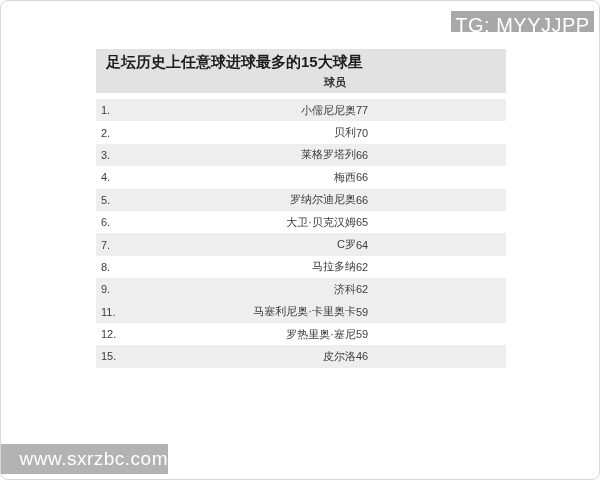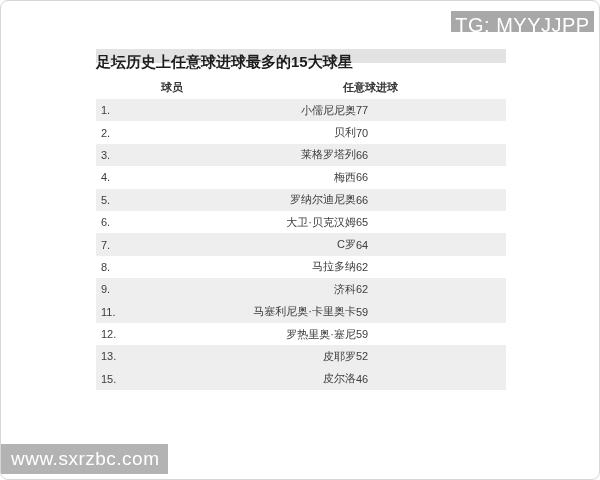--- a/index.html
+++ b/index.html
@@ -25,36 +25,38 @@
     background: var(--watermark-bg, #a8a8a8);
     color: var(--watermark-text, #ffffff);
     font-size: 20px; line-height: 28px;
     text-align: center;
     letter-spacing: 0.5px;
   }
   
   .title-bar {
     position: absolute;
     left: 95px; top: 48px;
-    width: 410px; height: 14px;
+    width: 410px; height: 44px;
     background: var(--title-bar-bg, #e2e2e2);
     box-sizing: border-box;
+    padding-left: 10px;
     font-size: 15px; font-weight: bold;
     line-height: 26px;
     color: var(--title-text, #1d1d1d);
     white-space: nowrap;
   }
   
   .header-row {
     position: absolute;
     left: 95px; top: 74px;
     width: 410px; height: 24px;
-    display: flex; align-items: center;
+    display: flex; align-items: flex-end;
     font-size: 11px; font-weight: bold;
     color: var(--header-text, #333333);
+    flex-direction: column;
   }
   .header-row .c-rank  { width: 65px; }
   .header-row .c-player{ width: 182px; }
   .header-row .c-goals { flex: 1; }
   
   .rows {
     position: absolute;
     left: 95px; top: 98px;
     width: 410px;
   }
@@ -73,35 +75,35 @@
     position: absolute;
     left: 0; top: 443px;
     width: 167px; height: 30px;
     background: var(--watermark2-bg, #b3b3b3);
     color: var(--watermark-text, #ffffff);
     font-size: 19px; line-height: 30px;
     box-sizing: border-box;
     padding-left: 10px;
     letter-spacing: 0.5px;
     white-space: nowrap;
+    text-align: right;
   }
 </style>
 </head>
 <body>
 
 <div class="page">
 
   <div class="wm-top">TG: MYYJJPP</div>
 
   <div class="title-bar">足坛历史上任意球进球最多的15大球星</div>
 
   <div class="header-row">
     <span class="c-rank"></span>
     <span class="c-player">球员</span>
-    <span class="c-goals">任意球进球</span>
   </div>
 
   <div class="rows">
       <div class="row shaded">
         <span class="c-rank">1.</span>
         <span class="c-player">小儒尼尼奥</span>
         <span class="c-goals">77</span>
       </div>
       <div class="row">
         <span class="c-rank">2.</span>
@@ -147,25 +149,20 @@
         <span class="c-rank">11.</span>
         <span class="c-player">马塞利尼奥·卡里奥卡</span>
         <span class="c-goals">59</span>
       </div>
       <div class="row">
         <span class="c-rank">12.</span>
         <span class="c-player">罗热里奥·塞尼</span>
         <span class="c-goals">59</span>
       </div>
       <div class="row shaded">
-        <span class="c-rank">13.</span>
-        <span class="c-player">皮耶罗</span>
-        <span class="c-goals">52</span>
-      </div>
-      <div class="row shaded">
         <span class="c-rank">15.</span>
         <span class="c-player">皮尔洛</span>
         <span class="c-goals">46</span>
       </div>
     </div>
 
   <div class="wm-bottom">www.sxrzbc.com</div>
 
 </div>
 

